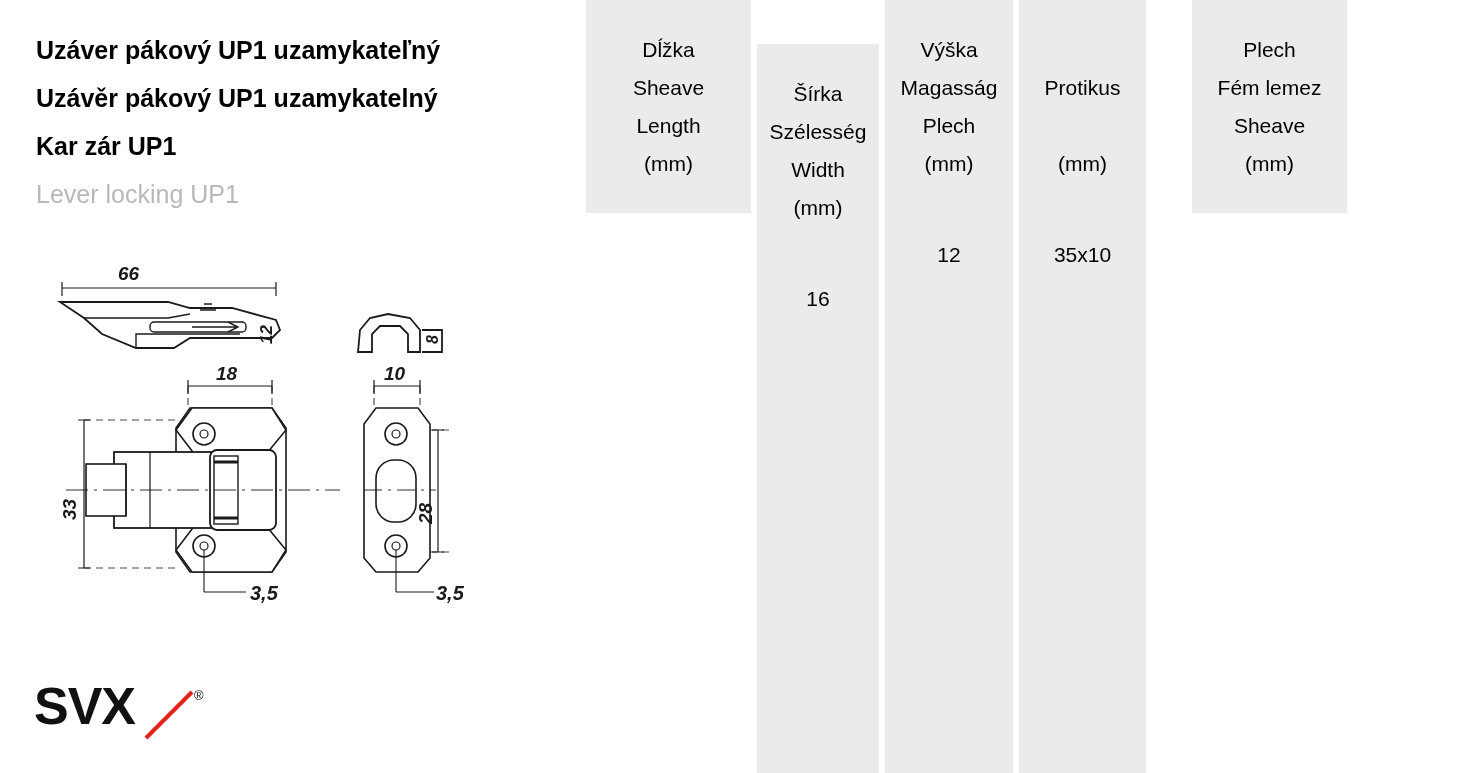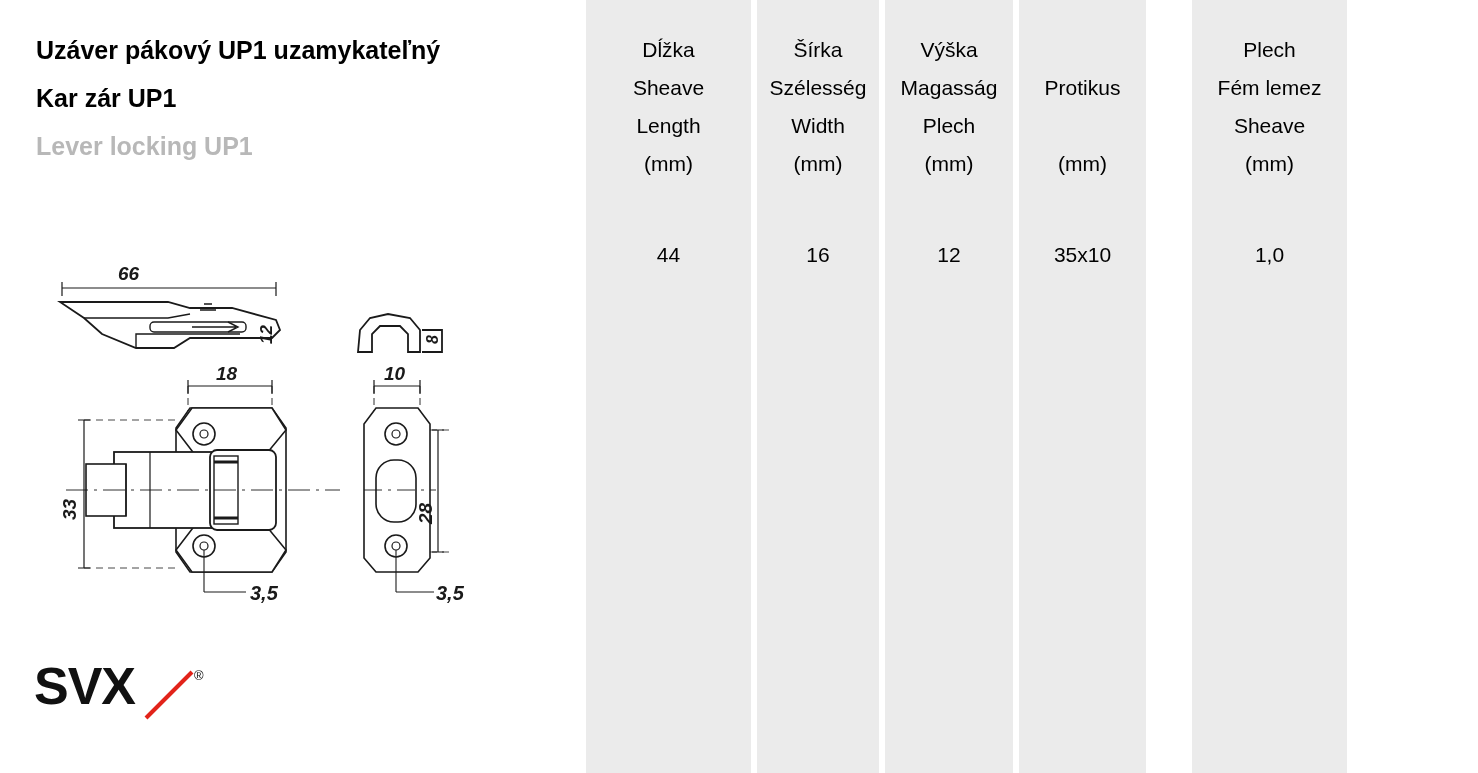--- a/index.html
+++ b/index.html
@@ -35,38 +35,38 @@
   }
   .title-line {
     font-size: 25px;
     font-weight: bold;
     line-height: 48px;
     white-space: nowrap;
     color: #000000;
   }
   .title-line.muted {
     color: #b8b8b8;
-    font-weight: bold;
+    font-weight: normal;
   }
 
   
   .drawing {
     position: absolute;
     left: 40px;
     top: 252px;
     width: 470px;
     height: 390px;
   }
   .drawing svg { display: block; }
 
   
   .logo {
     position: absolute;
     left: 34px;
-    top: 660px;
+    top: 680px;
     width: 200px;
     height: 70px;
   }
   .logo svg { display: block; }
 
   
   .table-area {
     position: absolute;
     left: 586px;
     top: 0;
@@ -82,21 +82,21 @@
     gap: 6px;
     padding-left: 0;
     box-sizing: border-box;
   }
   .col {
     display: flex;
     flex-direction: column;
     background: transparent;
   }
   .col.c0 { width: 165px; }
-  .col.c1 { width: 122px; }
+  .col.c1 { width: 122px; margin-top: 44px; }
   .col.c2 { width: 128px; }
   .col.c3 { width: 127px; }
   .col.c4 { width: 155px; padding-left: 40px; }
   .col.c5 { width: 183px; }
 
   .head-cell {
     background: #ebebeb;
     height: 213px;
     display: flex;
     flex-direction: column;
@@ -121,20 +121,21 @@
 </style>
 </head>
 <body>
 
 <div class="page">
 
   <div class="left-panel">
 
     <div class="titles">
       <div class="title-line">Uzáver pákový UP1 uzamykateľný</div>
+      <div class="title-line">Uzávěr pákový UP1 uzamykatelný</div>
       <div class="title-line">Kar zár UP1</div>
       <div class="title-line muted">Lever locking UP1</div>
     </div>
 
     <div class="drawing">
       <svg width="470" height="390" viewBox="0 0 470 390" fill="none" stroke="#1a1a1a" stroke-width="1.6">
 
         <g>
           <path d="M20 50 L128 50 L150 56 L192 56 L236 68 L240 78 L232 86 L150 86 L134 96 L96 96 L62 82 L44 66 Z" fill="#ffffff" stroke="#1a1a1a" stroke-width="1.8"></path>
           <path d="M44 66 L128 66 L150 62" stroke="#1a1a1a" stroke-width="1.4"></path>
@@ -230,21 +231,20 @@
   <div class="table-area">
     <div class="table-grid">
 
       <div class="col c0">
         <div class="head-cell">
           <span class="hl">Dĺžka</span>
           <span class="hl">Sheave</span>
           <span class="hl">Length</span>
           <span class="hl">(mm)</span>
         </div>
-        <div class="body-cell">44</div>
       </div>
 
       <div class="col c1">
         <div class="head-cell">
           <span class="hl">Šírka</span>
           <span class="hl">Szélesség</span>
           <span class="hl">Width</span>
           <span class="hl">(mm)</span>
         </div>
         <div class="body-cell">16</div>
@@ -270,20 +270,19 @@
         <div class="body-cell">35x10</div>
       </div>
 
       <div class="col c4">
         <div class="head-cell">
           <span class="hl">Plech</span>
           <span class="hl">Fém lemez</span>
           <span class="hl">Sheave</span>
           <span class="hl">(mm)</span>
         </div>
-        <div class="body-cell">1,0</div>
       </div>
 
 
     </div>
   </div>
 
 </div>
 
 </body></html>

